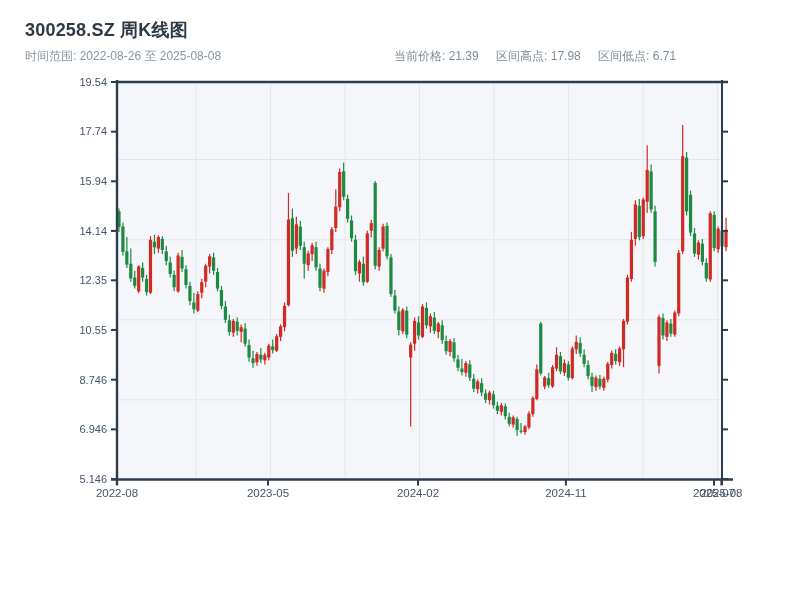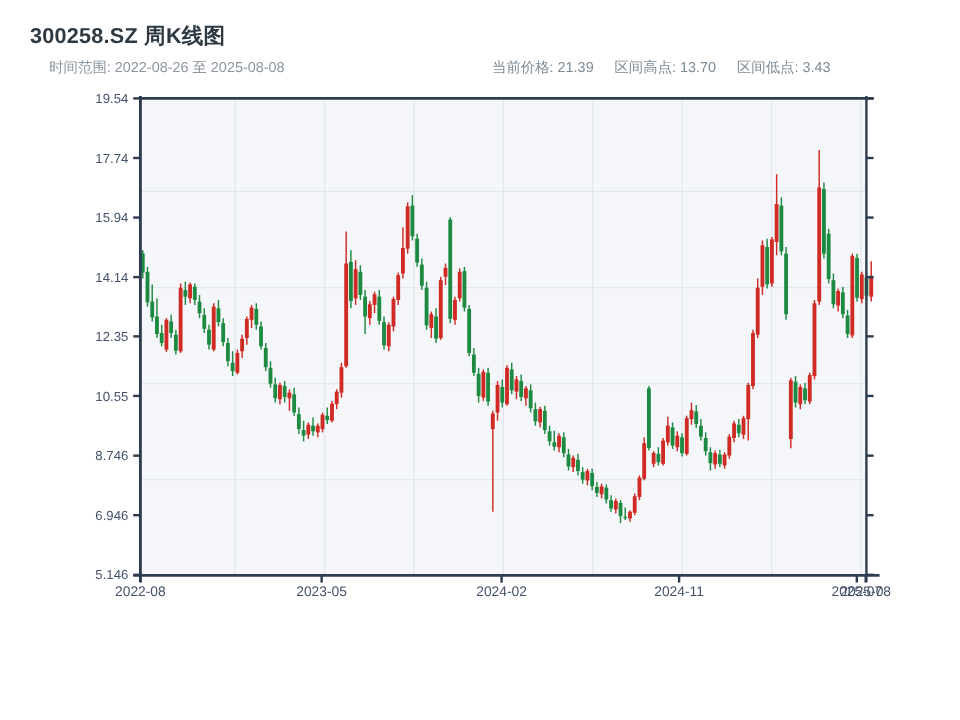--- a/index.html
+++ b/index.html
@@ -5,21 +5,21 @@
   html,body{margin:0;padding:0;background:#ffffff;}
   body{
     width:800px;height:600px;position:relative;overflow:hidden;
     font-family:"Liberation Sans","DejaVu Sans",sans-serif;
     -webkit-font-smoothing:antialiased;
   }
   .page-title{
     position:absolute;left:25px;top:18px;
     font-size:18px;font-weight:700;color:#2e3942;letter-spacing:.2px;
   }
-  .sub-row{position:absolute;left:16px;top:48px;width:740px;height:18px;}
+  .sub-row{position:absolute;left:0;top:48px;width:740px;height:18px;}
   .subtitle{
     position:absolute;left:25px;top:0;
     font-size:12px;color:#8a959f;
   }
   .info-line{
     position:absolute;left:394px;top:0;
     font-size:12px;color:#7d8b96;white-space:nowrap;
   }
   .info-line span{margin-right:14px;}
   .chart-wrap{position:absolute;left:0;top:0;width:800px;height:600px;text-align:right;}
@@ -397,16 +397,16 @@
       <line x1="721.395" y1="479" x2="721.395" y2="485.5" stroke="#2e3c50" stroke-width="2"></line>
       <text x="721.395" y="497" text-anchor="middle" font-size="11.5" fill="#44536a" font-family="&quot;Liberation Sans&quot;,&quot;DejaVu Sans&quot;,sans-serif">2025-08</text>
     </svg>
 </div>
 
 <div class="page-title">300258.SZ 周K线图</div>
 <div class="sub-row">
   <span class="subtitle">时间范围: 2022-08-26 至 2025-08-08</span>
   <span class="info-line">
     <span>当前价格: 21.39</span>
-    <span>区间高点: 13.70</span>
-    <span>区间低点: 3.43</span>
+    <span>区间高点: 17.98</span>
+    <span>区间低点: 6.71</span>
   </span>
 </div>
 
 </body></html>

